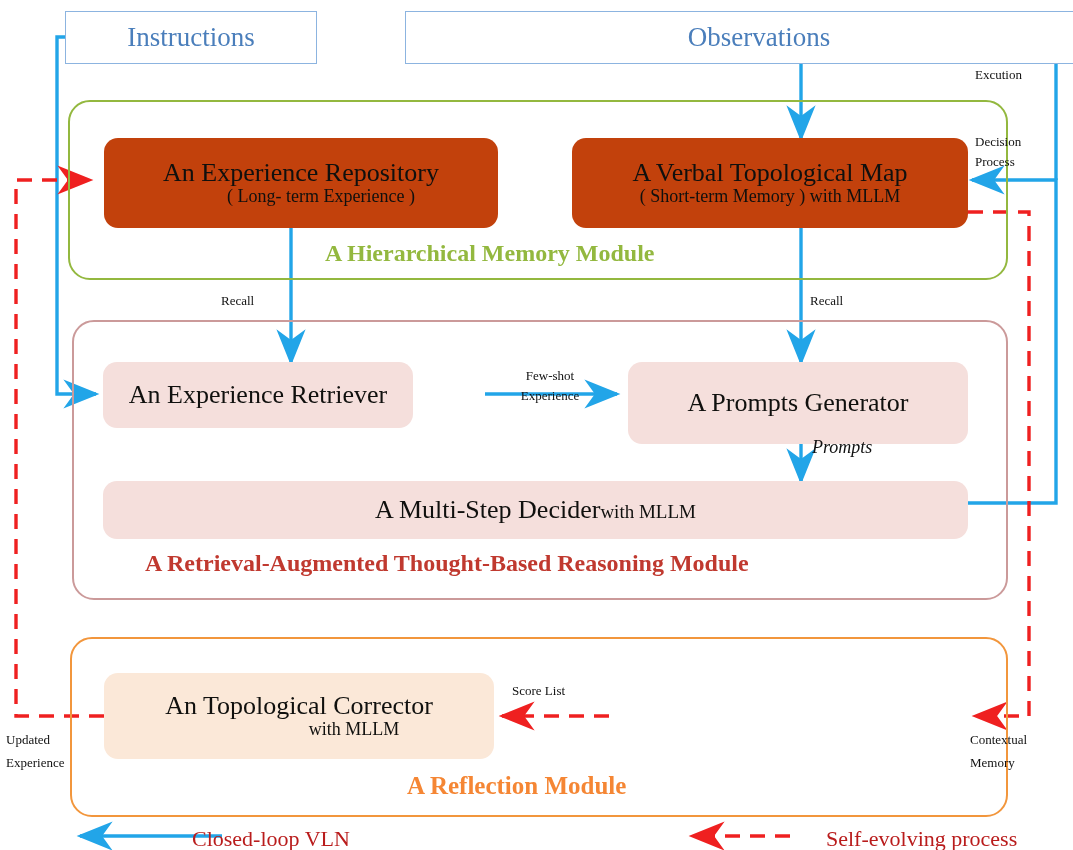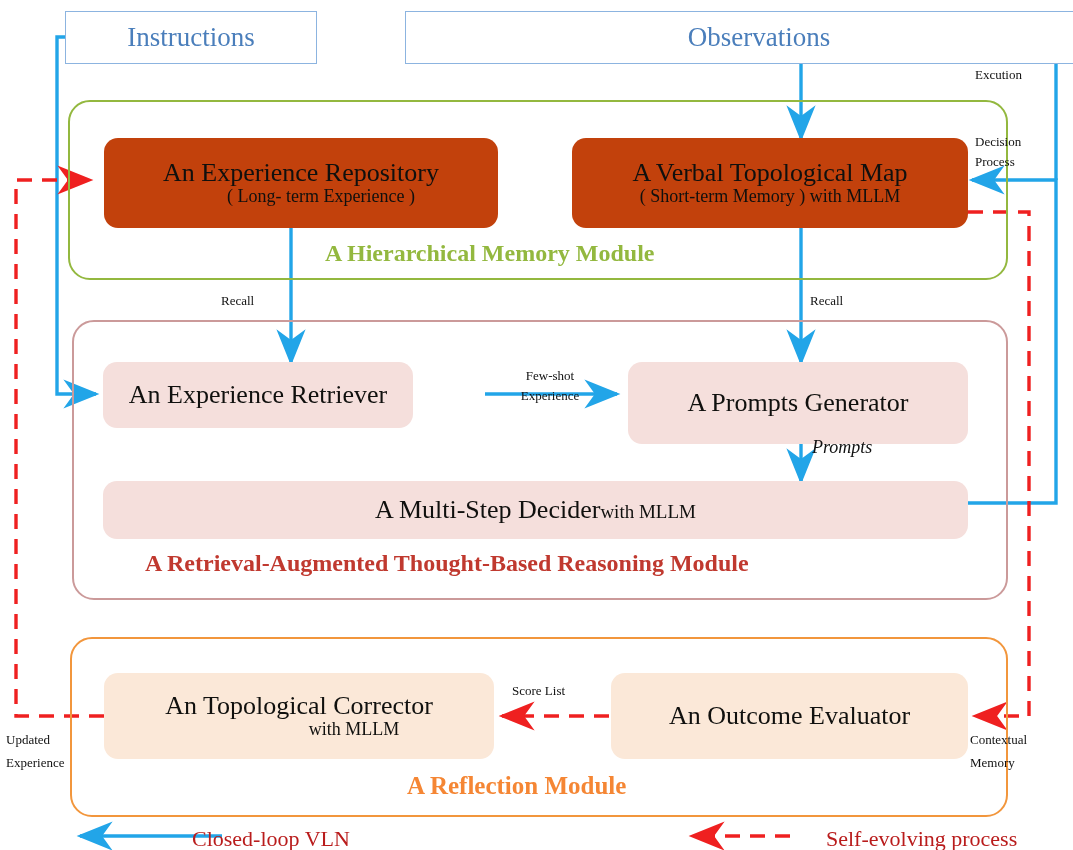--- a/index.html
+++ b/index.html
@@ -128,23 +128,20 @@
 
   <div class="mod-title rose" style="left:145px;top:550px;">A Retrieval-Augmented Thought-Based Reasoning Module</div>
 
   <div class="module orange" style="left:70px;top:637px;width:938px;height:180px;"></div>
 
   <div class="node orange" style="left:104px;top:673px;width:390px;height:86px;padding:0 14px;">
     <div class="n-main ctr">An Topological Corrector</div>
     <div class="n-sub" style="text-align:center;padding-left:110px;">with MLLM</div>
   </div>
 
-  <div class="node orange" style="left:611px;top:673px;width:357px;height:86px;">
-    <div class="n-main ctr">An Outcome Evaluator</div>
-  </div>
 
   <div class="mod-title orange" style="left:407px;top:772px;">A Reflection Module</div>
 
   <div class="edge-label" style="left:975px;top:68px;">Excution</div>
 
   <div class="edge-label" style="left:975px;top:135px;">Decision</div>
   <div class="edge-label" style="left:975px;top:155px;">Process</div>
 
   <div class="edge-label" style="left:221px;top:294px;">Recall</div>
   <div class="edge-label" style="left:810px;top:294px;">Recall</div>

